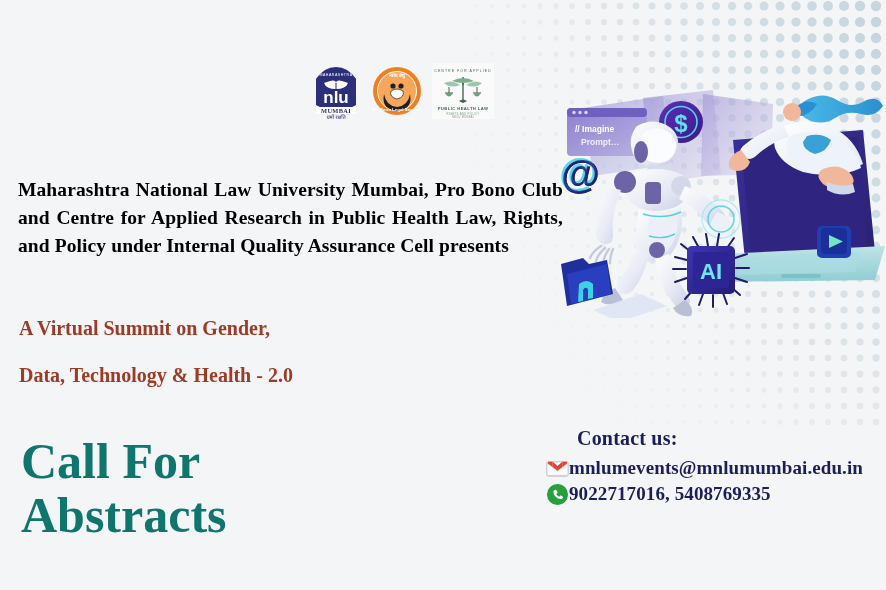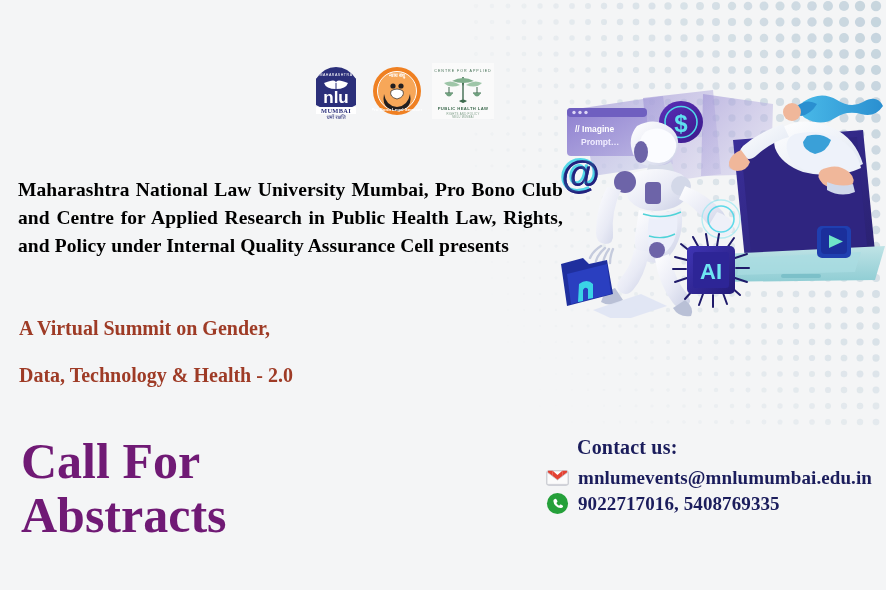--- a/index.html
+++ b/index.html
@@ -37,40 +37,40 @@
   #summit-title{
     position:absolute;left:19px;top:292px;width:560px;
     font-family:"Liberation Serif", serif;
     font-size:20px;line-height:47px;font-weight:700;
     color:#9e3b26;z-index:7;white-space:pre-line;
   }
   #call-heading{
     position:absolute;left:21px;top:392px;width:400px;
     font-family:"Liberation Serif", serif;
     font-size:50px;line-height:54px;font-weight:700;
-    color:#701a75;z-index:7;white-space:pre-line;
+    color:#0f766e;z-index:7;white-space:pre-line;
   }
   
   #contact-block{
     position:absolute;left:524px;top:417px;height:98px;
-    display:flex;align-items:flex-end;z-index:8;
+    display:flex;align-items:center;z-index:8;
   }
   #contact-divider{
     width:3px;background:#2e2a6e;flex:0 0 auto;border-radius:1px;
   }
   #contact-body{
     margin-left:19px;display:flex;flex-direction:column;justify-content:flex-start;
   }
   #contact-heading{
     font-family:"Liberation Serif", serif;
     font-size:20px;font-weight:700;color:#1b1d5c;
     margin:0 0 4px 31px;letter-spacing:.2px;
   }
   .contact-line{
-    display:flex;align-items:center;gap:9px;margin-top:3px;
+    display:flex;align-items:center;margin-top:3px;
   }
   .contact-line .ctext{
     font-family:"Liberation Serif", serif;
     font-size:19px;font-weight:700;color:#1b1d5c;letter-spacing:.1px;
   }
   .cicon{width:23px;height:23px;flex:0 0 auto;display:block;}
   
   #illustration{
     position:absolute;left:545px;top:78px;width:341px;height:240px;z-index:5;
   }

